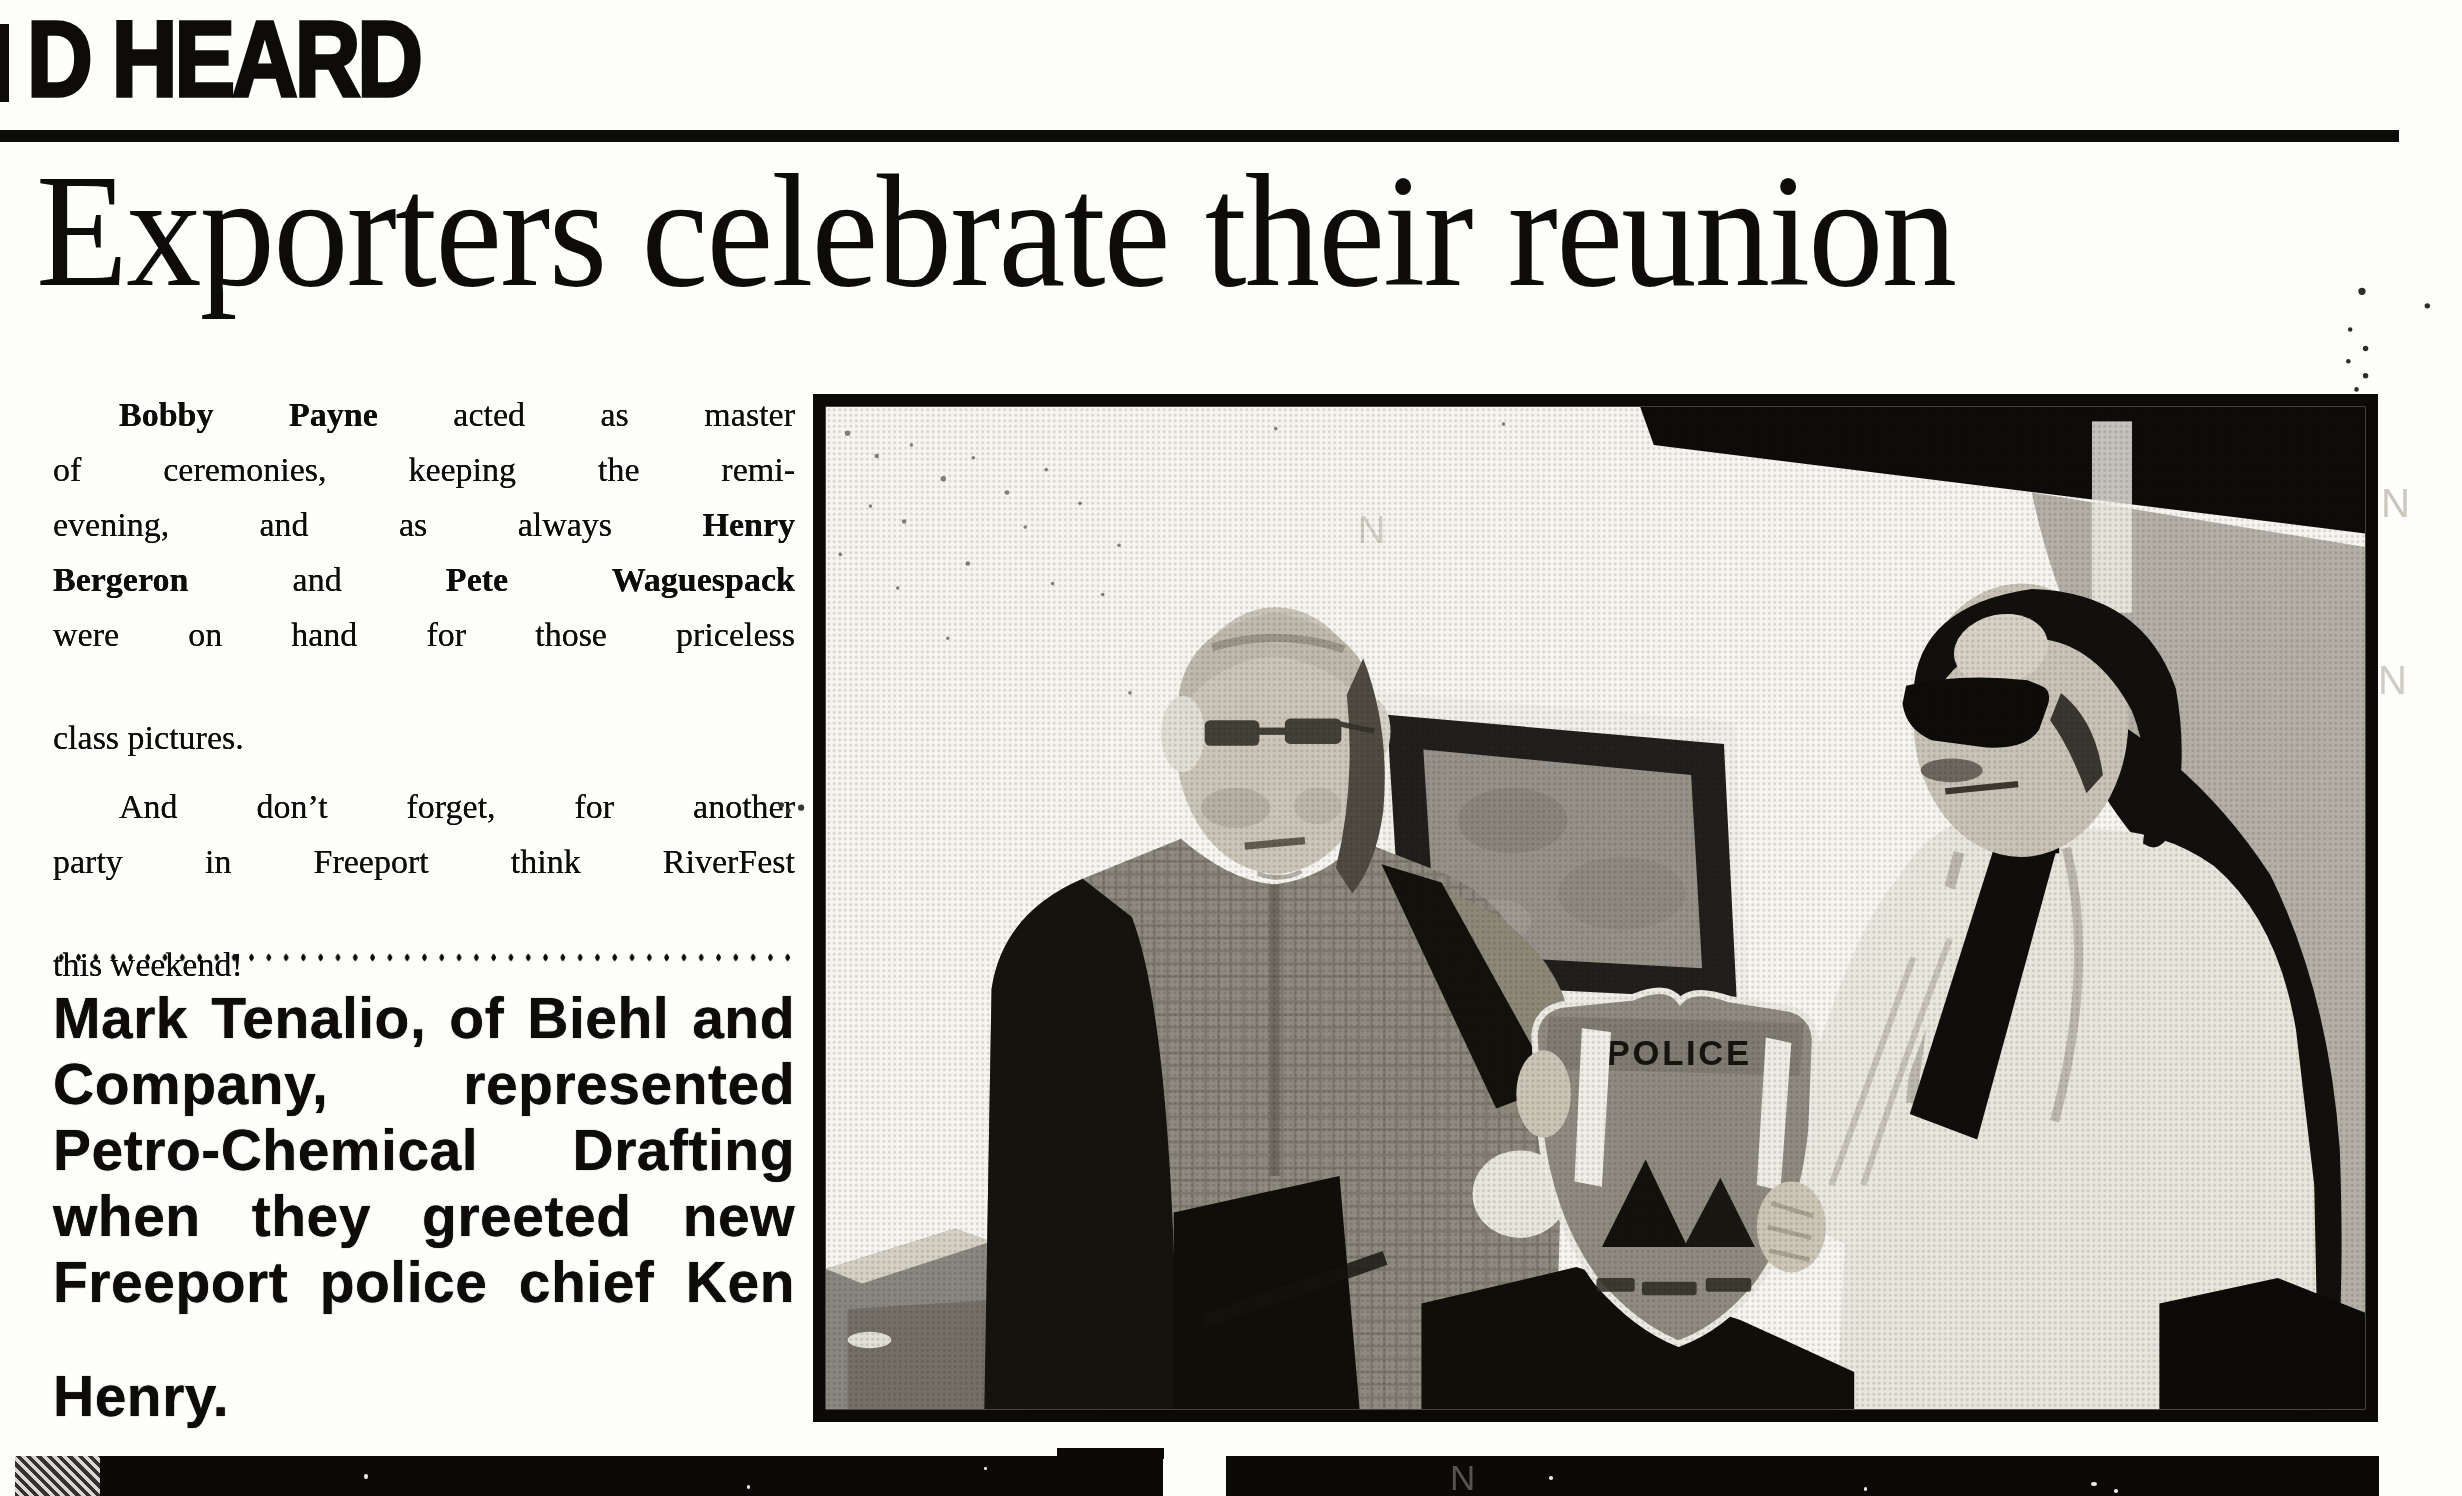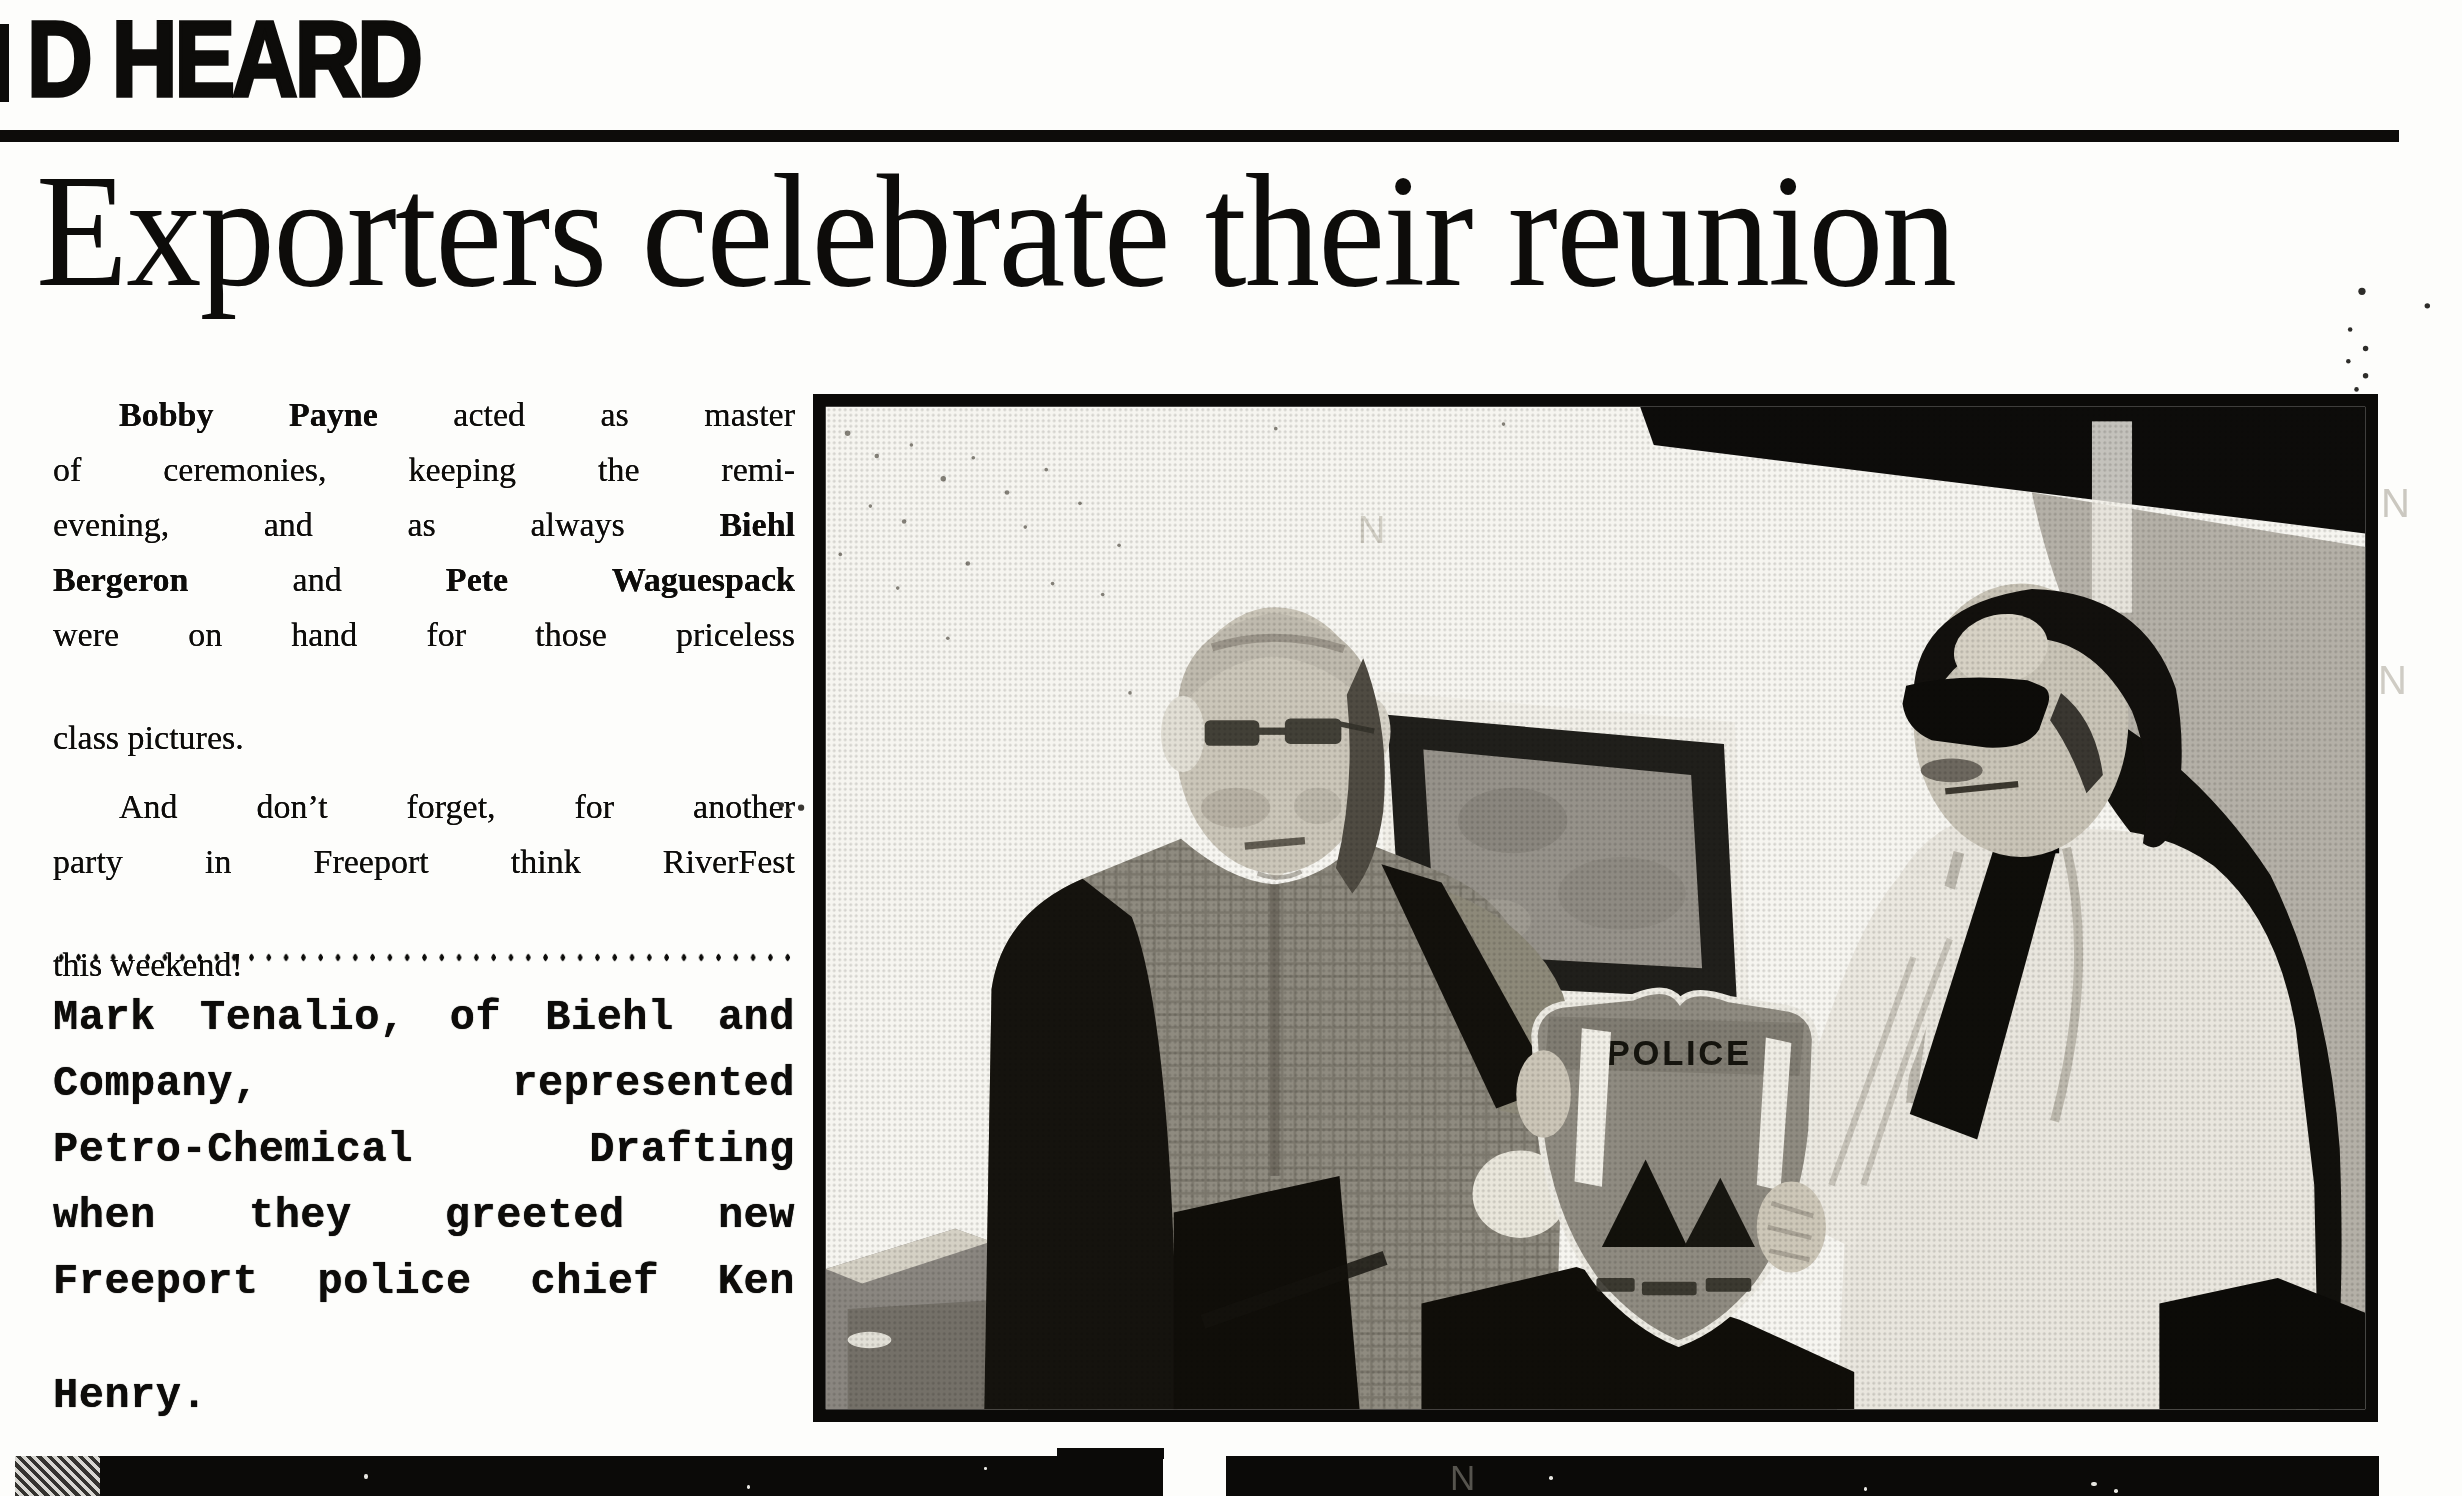--- a/index.html
+++ b/index.html
@@ -28,21 +28,21 @@
     transform:scaleX(.94);transform-origin:left top;
   }
   
   .para{position:absolute;left:53px;width:742px;}
   .para .line{width:100%;text-align:justify;text-align-last:justify;}
   .para .line.last{text-align-last:left;margin-top:48px;}
   .para .line.ind{text-indent:66px;}
   .serif{font-size:34px;line-height:55px;text-shadow:0 0 0.5px currentColor;}
   .serif .b{font-weight:700;}
   .sans{
-    font-family:Liberation Mono, monospace;font-weight:700;font-size:42px;line-height:66px;
+    font-family:Liberation Sans, sans-serif;font-weight:700;font-size:57px;line-height:66px;
     letter-spacing:0.5px;word-spacing:1.8px;text-shadow:0 0 0.9px currentColor;
   }
   .dotted-sep{
     position:absolute;left:53px;top:951px;width:742px;height:12.8px;
     background-image:radial-gradient(ellipse 3.1px 5.1px at 8.2px 6.4px, var(--ink) 62%, transparent 72%);
     background-size:17.3px 12.8px;background-repeat:repeat-x;
   }
   
   .photo{position:absolute;left:813px;top:394px;width:1565px;height:1028px;}
   .photo svg{position:absolute;left:0;top:0;width:100%;height:100%;}
@@ -79,21 +79,21 @@
   <div class="kicker">
     <span>D HEARD</span>
   </div>
   <div class="rule"></div>
 
   <h1 class="headline">Exporters celebrate their reunion</h1>
 
   <div class="para serif" style="top:387px">
     <div class="line ind"><span class="b">Bobby Payne</span><span> acted as master</span></div>
     <div class="line"><span>of ceremonies, keeping the remi-</span></div>
-    <div class="line"><span>evening, and as always </span><span class="b">Biehl</span></div>
+    <div class="line"><span>evening, and as always </span><span class="b">Henry</span></div>
     <div class="line"><span class="b">Bergeron</span><span> and </span><span class="b">Pete Waguespack</span></div>
     <div class="line"><span>were on hand for those priceless</span></div>
     <div class="line last"><span>class pictures.</span></div>
   </div>
 
   <div class="para serif" style="top:779px">
     <div class="line ind"><span>And don’t forget, for another</span></div>
     <div class="line"><span>party in Freeport think RiverFest</span></div>
     <div class="line last"><span>this weekend!</span></div>
   </div>

